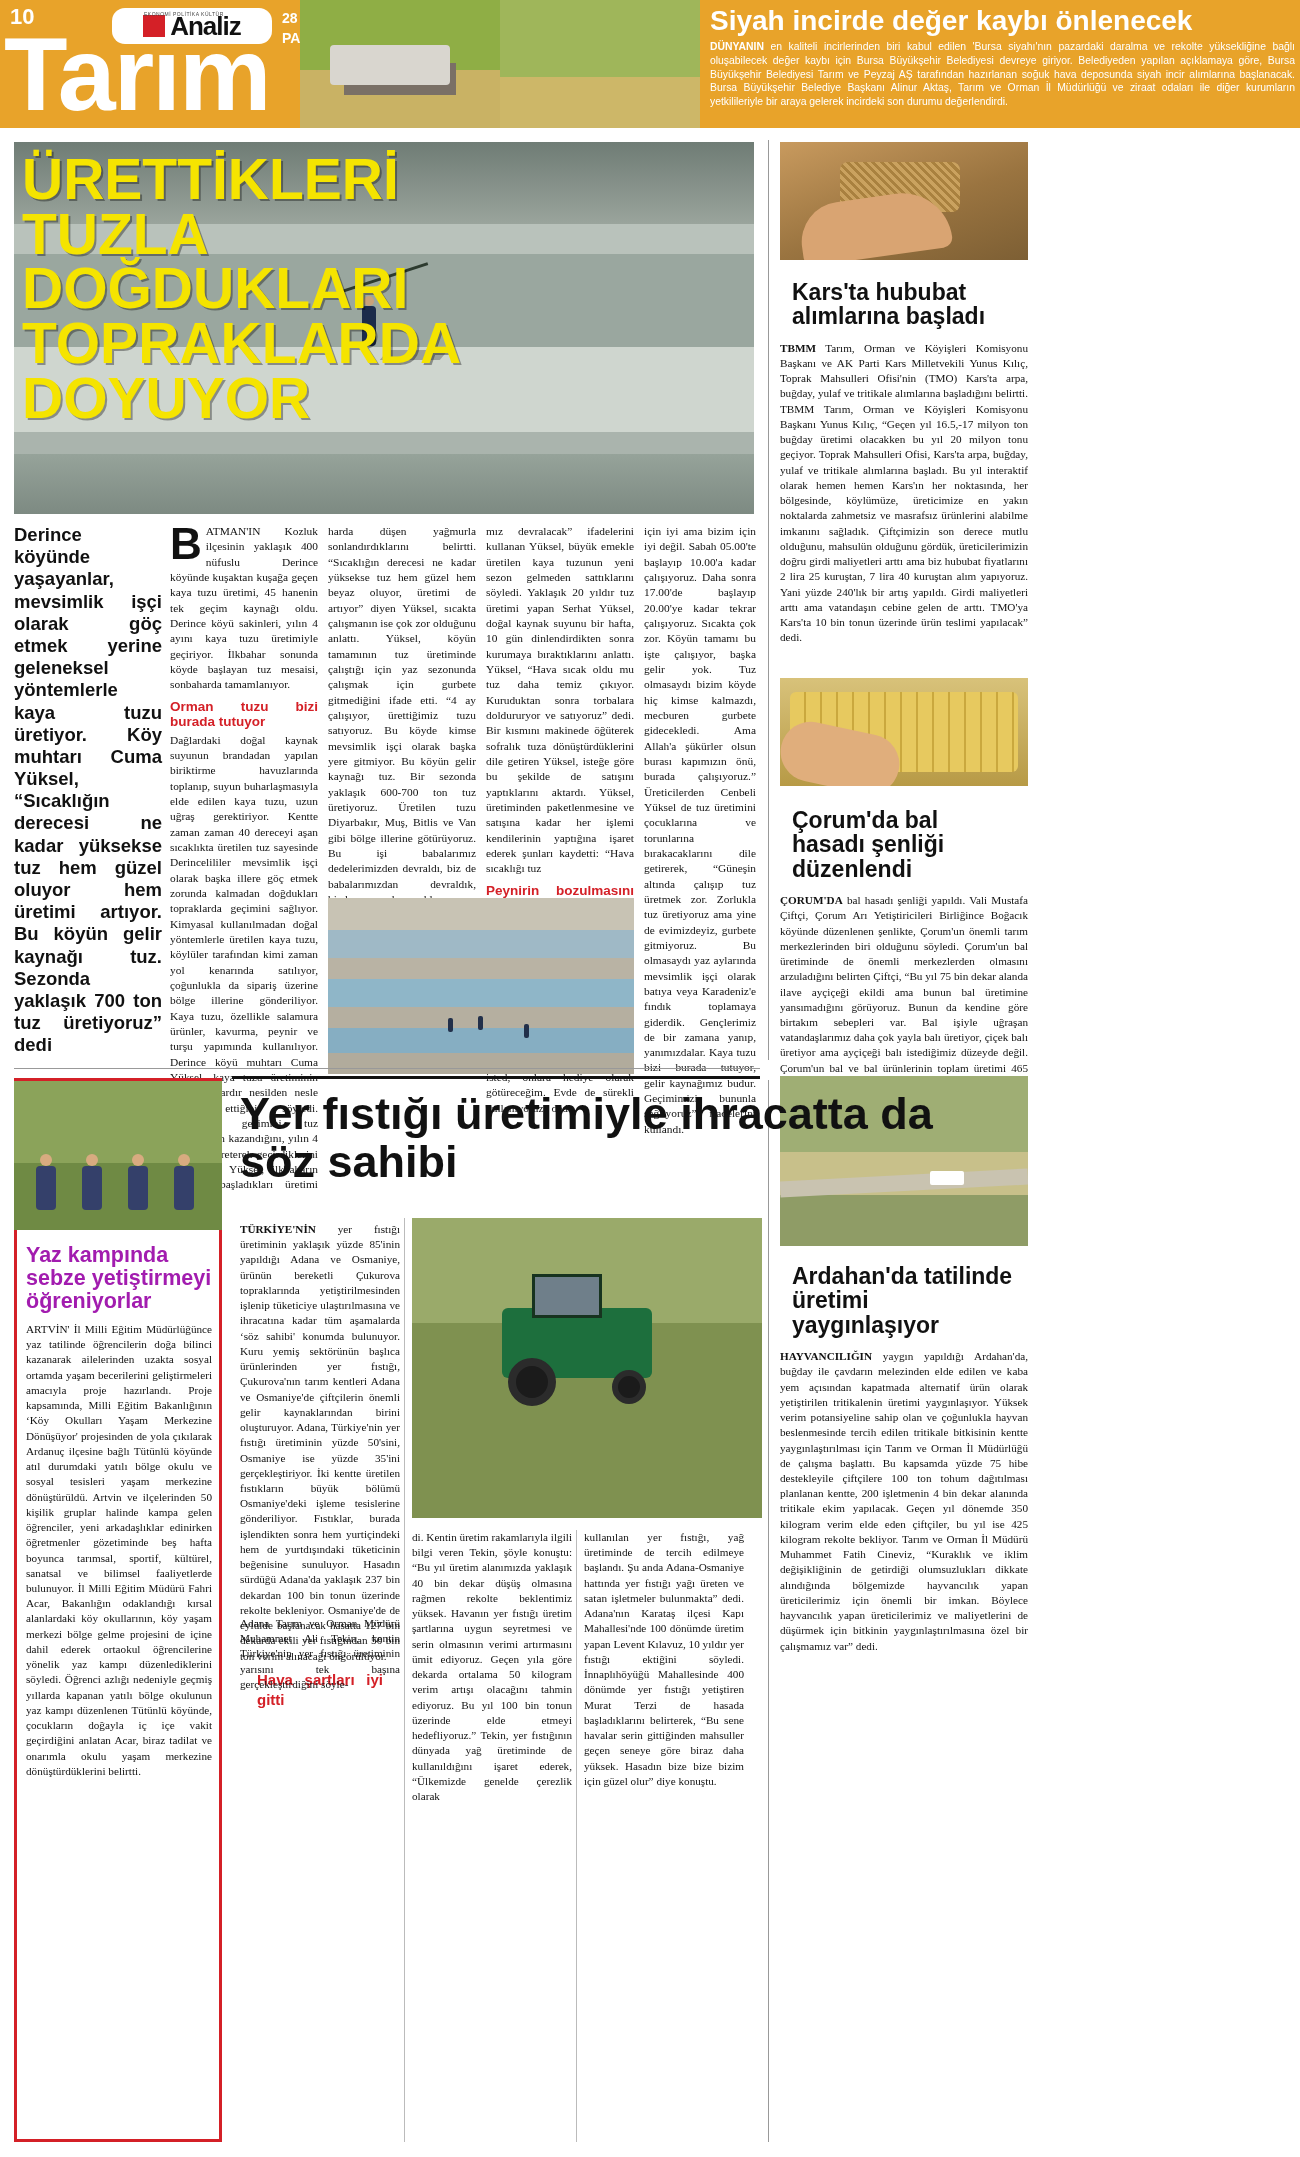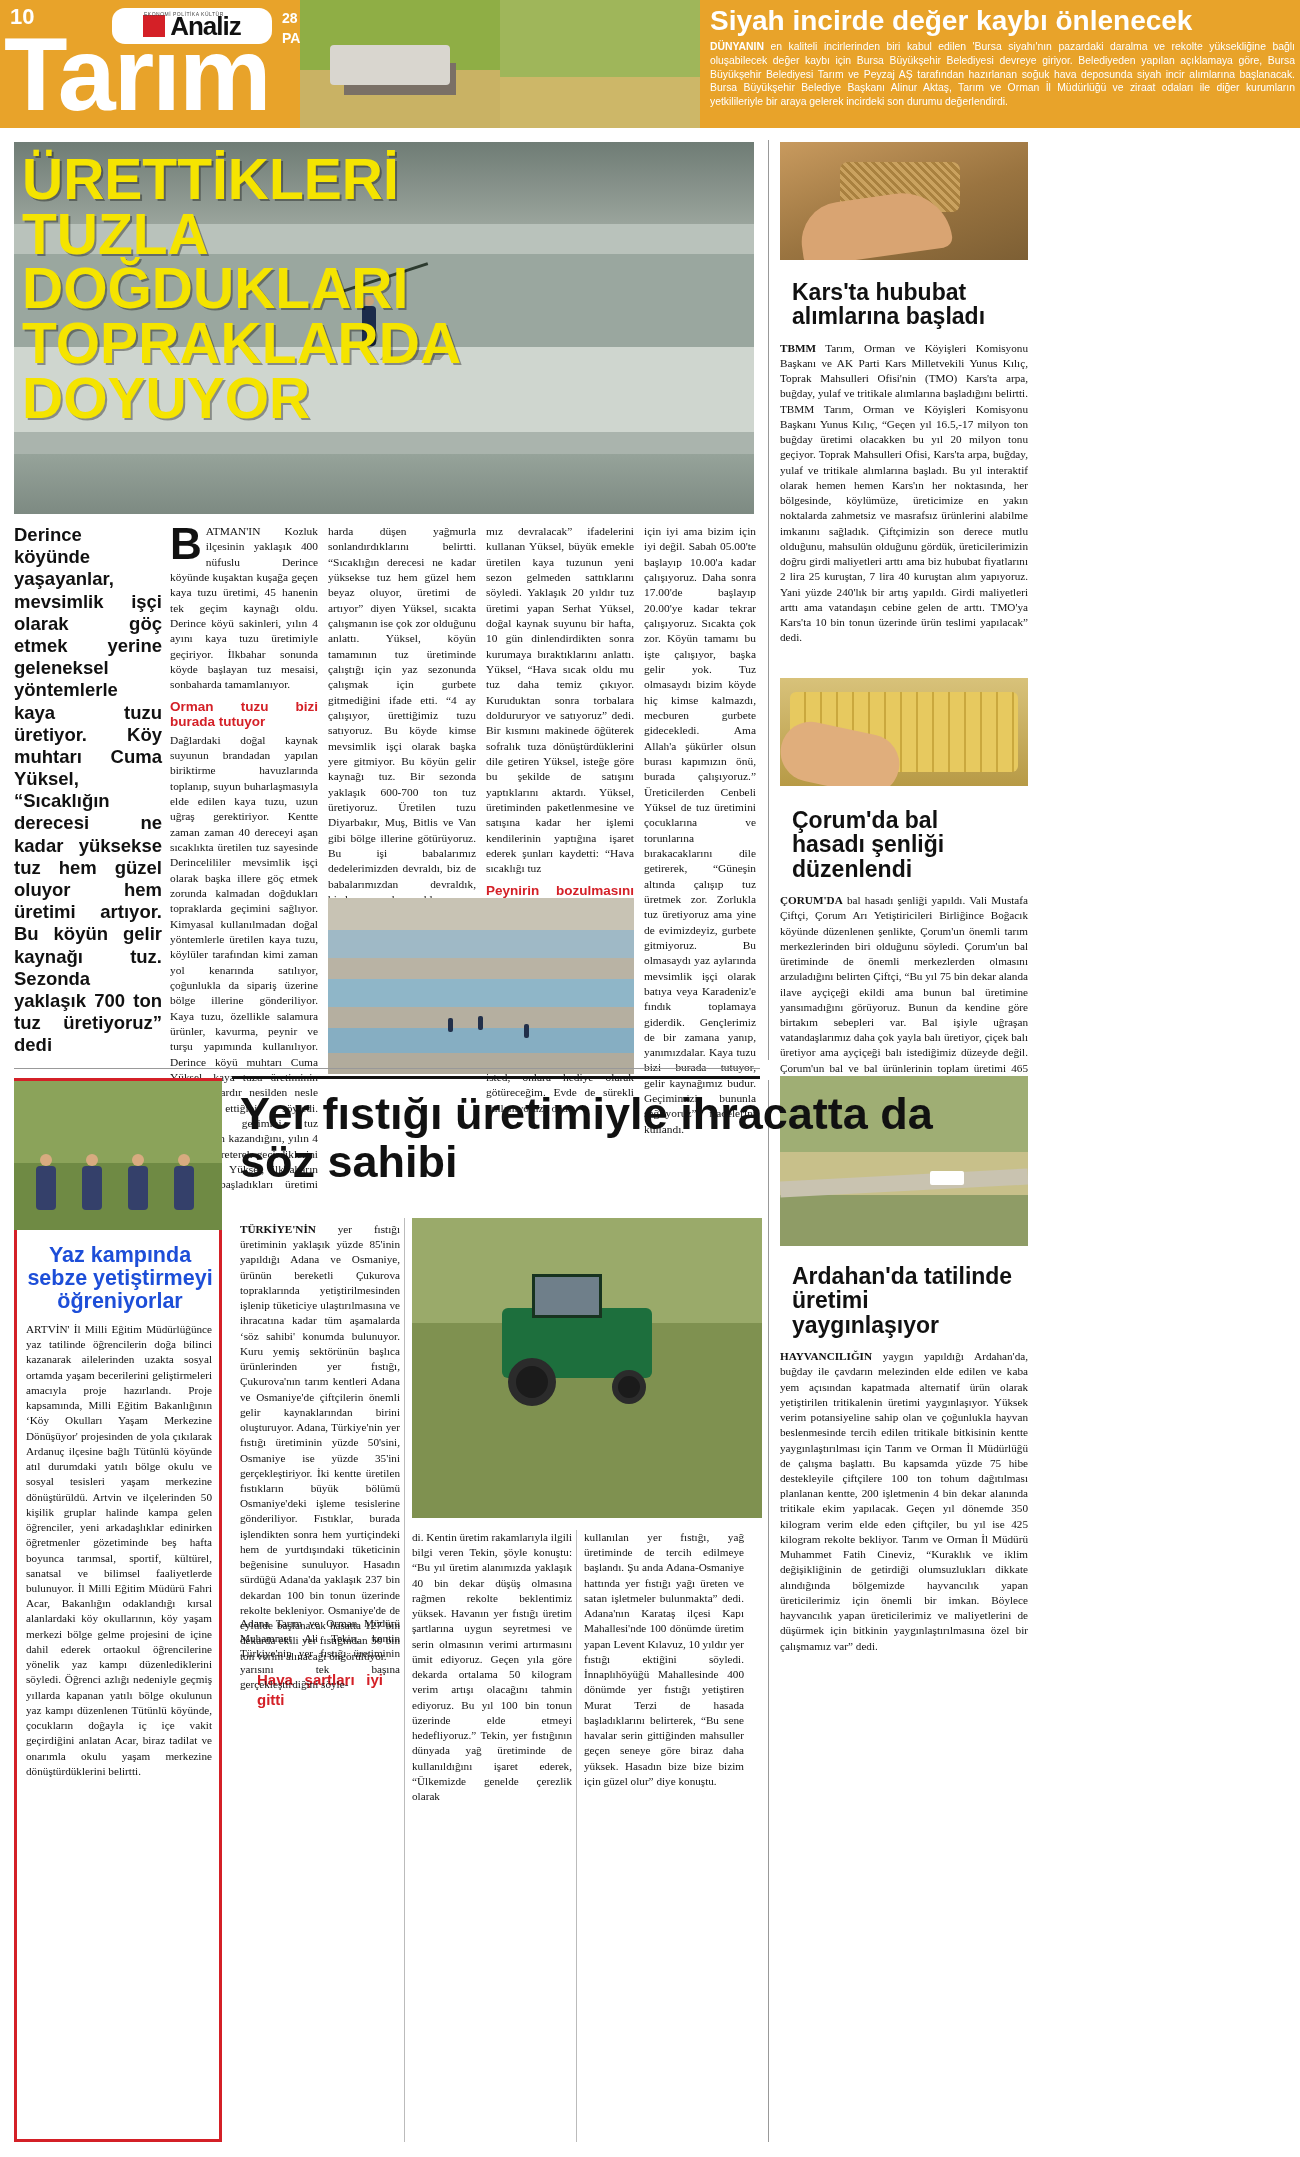--- a/index.html
+++ b/index.html
@@ -181,21 +181,21 @@
   }
   .kids-photo .k{position:absolute;bottom:20px;width:20px;height:44px;background:#34406a;border-radius:4px;}
   .kids-photo .k:after{content:"";position:absolute;left:4px;top:-12px;width:12px;height:12px;border-radius:50%;background:#d8ab80;}
   .redbox{
     position:absolute; left:14px; top:1078px; width:208px; height:1064px;
     border:3px solid #d42027;
   }
   .redbox-title{
     position:absolute; left:26px; top:1244px; width:188px;
     font-family:"Liberation Sans",sans-serif; font-weight:700; font-size:21.5px;
-    line-height:1.08; color:#1d4ed8;text-align:center;
+    line-height:1.08; color:#a21caf;
   }
   .redbox-body{
     position:absolute; left:26px; top:1322px; width:186px;
     font-size:11.2px; line-height:1.36; text-align:justify;
   }
   .redbox-body b{font-weight:400;}
 
   .peanut-title{
     position:absolute; left:240px; top:1090px; width:760px;
     font-family:"Liberation Sans",sans-serif; font-weight:700; font-size:45px;

